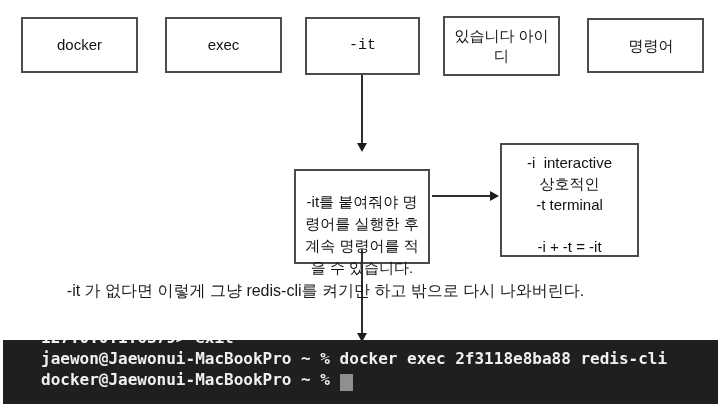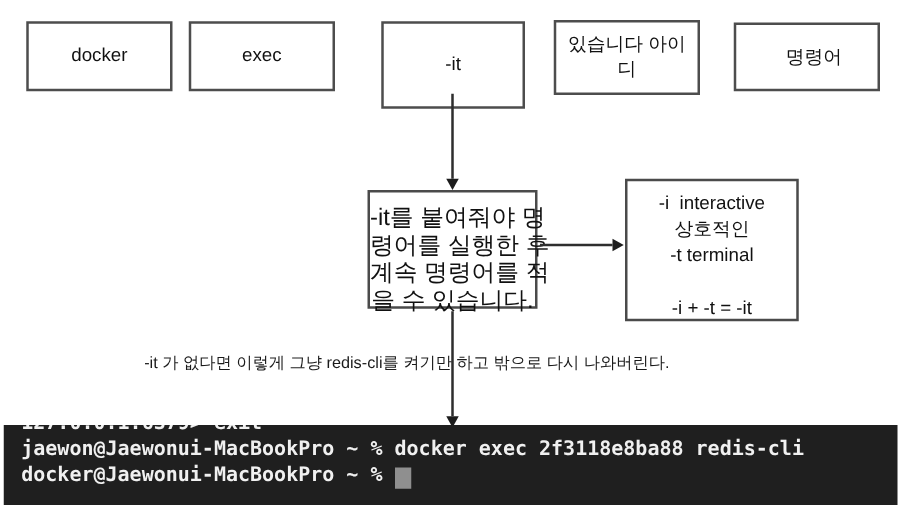--- a/index.html
+++ b/index.html
@@ -7,55 +7,55 @@
     position:relative;width:725px;height:416px;background:#ffffff;overflow:hidden;
     font-family:"Liberation Sans","DejaVu Sans",sans-serif;color:#111111;
   }
   
   .tbox{
     position:absolute;border:2px solid #4d4d4d;background:#ffffff;
     display:flex;align-items:center;justify-content:center;text-align:center;
     font-size:15px;line-height:20px;color:#111111;box-sizing:border-box;padding:2px 6px;
   }
   .b-docker{left:21px;top:17px;width:117px;height:56px;}
-  .b-exec{left:151px;top:17px;width:117px;height:56px;justify-content:center;}
-  .b-it{left:305px;top:17px;width:115px;height:70px;}
+  .b-exec{left:165px;top:17px;width:117px;height:56px;justify-content:center;}
+  .b-it{left:305px;top:17px;width:115px;height:58px;font-family:Liberation Mono, monospace;}
   .b-cid{left:443px;top:16px;width:117px;height:60px;}
   .b-cmd{left:587px;top:18px;width:117px;height:55px;padding-left:17px;}
   
   .vline{position:absolute;width:2px;background:#2e2e2e;}
   .hline{position:absolute;height:2px;background:#2e2e2e;}
   .head-down{position:absolute;width:0;height:0;border-left:5px solid transparent;border-right:5px solid transparent;border-top:9px solid #1c1c1c;}
   .head-right{position:absolute;width:0;height:0;border-top:5px solid transparent;border-bottom:5px solid transparent;border-left:9px solid #1c1c1c;}
   .a1-line{left:361px;top:75px;height:68px;}
   .a1-head{left:357px;top:143px;}
   .a2-line{left:432px;top:195px;width:58px;}
   .a2-head{left:490px;top:191px;}
   .a3-line{left:361px;top:249px;height:84px;}
   .a3-head{left:357px;top:333px;}
   
   .nbox{
     position:absolute;border:2px solid #4a4a4a;background:#ffffff;box-sizing:border-box;
     text-align:center;white-space:pre;
   }
-  .b-note{left:294px;top:152px;width:136px;height:95px;font-size:19px;line-height:22px;padding-top:10px;}
+  .b-note{left:294px;top:169px;width:136px;height:95px;font-size:15px;line-height:22px;padding-top:20px;}
   .b-info{left:500px;top:143px;width:139px;height:114px;font-size:15px;line-height:21px;padding-top:7px;}
   
   .caption{
     position:absolute;left:63px;top:281px;width:525px;text-align:center;
-    font-size:13px;color:#1a1a1a;
+    font-size:16px;color:#1a1a1a;
   }
   
   .terminal{
     position:absolute;left:3px;top:340px;width:715px;height:64px;background:#1f1f1f;
     overflow:hidden;box-sizing:border-box;padding:2px 0 0 14px;
     font-family:"DejaVu Sans Mono","Liberation Mono",monospace;
     font-weight:bold;font-size:16px;line-height:21px;color:#f0f0f0;
   }
-  .term-line{white-space:pre;}
+  .term-line{white-space:pre;margin-left:24px;}
   .term-clipped{margin-top:-15px;}
   .cursor{
     display:inline-block;width:13px;height:17px;background:#8f8f8f;
     vertical-align:text-bottom;margin-bottom:-2px;
   }
 </style>
 </head>
 <body>
 
 <div class="canvas">

